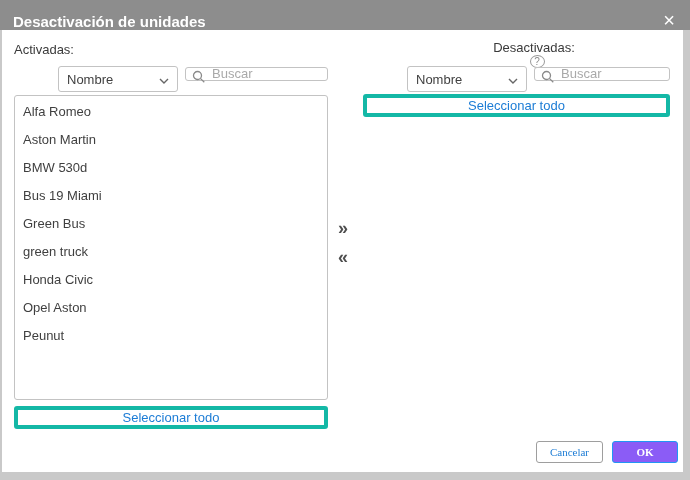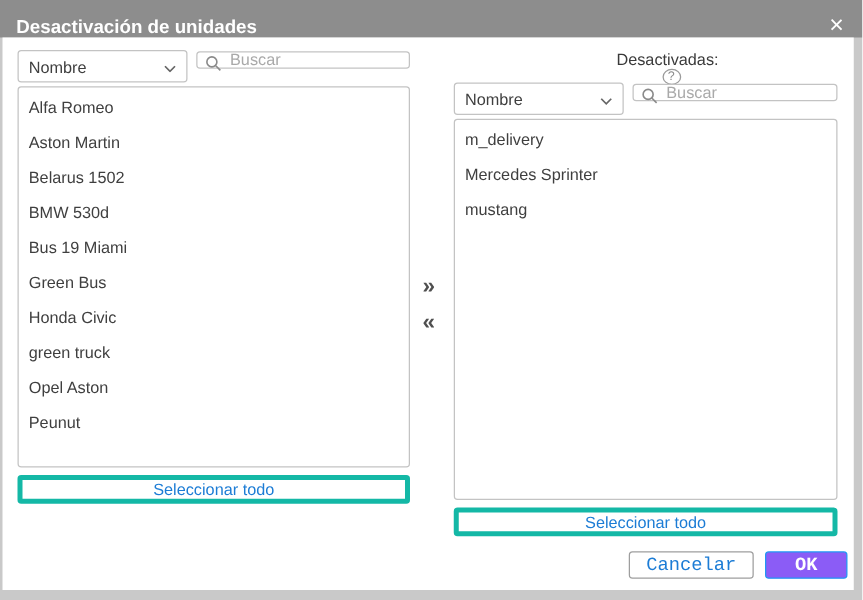--- a/index.html
+++ b/index.html
@@ -61,31 +61,32 @@
     width: 15px; height: 15px;
     border: 1px solid #9a9a9a;
     border-radius: 50%;
     color: #8a8a8a;
     font-size: 10px;
     margin-left: 6px;
     cursor: pointer;
   }
   .controls { display: flex; gap: 7px; height: 22px; }
   .dropdown {
-    width: 136px;
+    width: 120px;
     flex: none;
     border: 1px solid #c3c3c3;
     border-radius: 3px;
     background: #fff;
     display: flex;
     align-items: center;
     justify-content: space-between;
     padding: 12px 8px;
     color: #3f3f3f;
     cursor: pointer;
+    margin-left: 44px;
   }
   .search { position: relative; flex: 1; }
   .search svg { position: absolute; left: 7px; top: 4px; }
   .search input {
     width: 100%; height: 14px;
     border: 1px solid #c3c3c3;
     border-radius: 3px;
     padding: 0 6px 0 26px;
     font-family: "Liberation Sans", "DejaVu Sans", sans-serif;
     font-size: 13px;
@@ -140,22 +141,22 @@
   }
   .footer {
     position: absolute;
     right: 5px; top: 411px;
     display: flex;
     gap: 9px;
   }
   .btn {
     height: 22px;
     border-radius: 3px;
-    font-family: Liberation Mono, monospace;
-    font-size: 15px;
+    font-family: Liberation Serif, serif;
+    font-size: 11px;
     padding: 0 13px;
     cursor: pointer;
   }
   .btn.cancel {
     background: #ffffff;
     border: 1px solid #9e9e9e;
     color: #1c7cd5;
   }
   .btn.ok {
     background: #8b5cf6;
@@ -171,20 +172,23 @@
 <div class="dialog">
 
   <div class="titlebar">
     <span>Desactivación de unidades</span>
     <span class="close">×</span>
   </div>
 
   <div class="content">
 
     <div class="panel left">
+      <div class="panel-label-row">
+        <span>Activadas:</span>
+      </div>
       <div class="controls">
         <div class="dropdown">
           <span>Nombre</span>
           <span>
             <svg width="10" height="6" viewBox="0 0 10 6">
                 <polyline points="1,1 5,5 9,1" fill="none" stroke="#666" stroke-width="1.4"></polyline>
               </svg>
           </span>
         </div>
         <div class="search">
@@ -194,26 +198,25 @@
                 <line x1="8.6" y1="8.6" x2="12.3" y2="12.3" stroke="#8a8a8a" stroke-width="1.3"></line>
               </svg>
           </span>
           <input type="text" placeholder="Buscar" style="">
         </div>
       </div>
       <div class="listbox">
 
       <div class="list-item">Alfa Romeo</div>
           <div class="list-item">Aston Martin</div>
-          <div class="list-item">Belarus 1502</div>
           <div class="list-item">BMW 530d</div>
           <div class="list-item">Bus 19 Miami</div>
           <div class="list-item">Green Bus</div>
+          <div class="list-item">green truck</div>
           <div class="list-item">Honda Civic</div>
-          <div class="list-item">green truck</div>
           <div class="list-item">Opel Aston</div>
           <div class="list-item">Peunut</div>
         </div>
       <button class="select-all">Seleccionar todo</button>
     </div>
 
     <div class="transfer">
       <div class="arrow">»</div>
       <div class="arrow">«</div>
     </div>
@@ -235,26 +238,20 @@
         <div class="search">
           <span>
             <svg width="14" height="14" viewBox="0 0 14 14">
                 <circle cx="5.5" cy="5.5" r="4" fill="none" stroke="#8a8a8a" stroke-width="1.3"></circle>
                 <line x1="8.6" y1="8.6" x2="12.3" y2="12.3" stroke="#8a8a8a" stroke-width="1.3"></line>
               </svg>
           </span>
           <input type="text" placeholder="Buscar" style="">
         </div>
       </div>
-      <div class="listbox">
-
-      <div class="list-item">m_delivery</div>
-          <div class="list-item">Mercedes Sprinter</div>
-          <div class="list-item">mustang</div>
-        </div>
       <button class="select-all">Seleccionar todo</button>
     </div>
 
     <div class="footer">
       <button class="btn cancel">Cancelar</button>
       <button class="btn ok">OK</button>
     </div>
 
   </div>
 </div>

